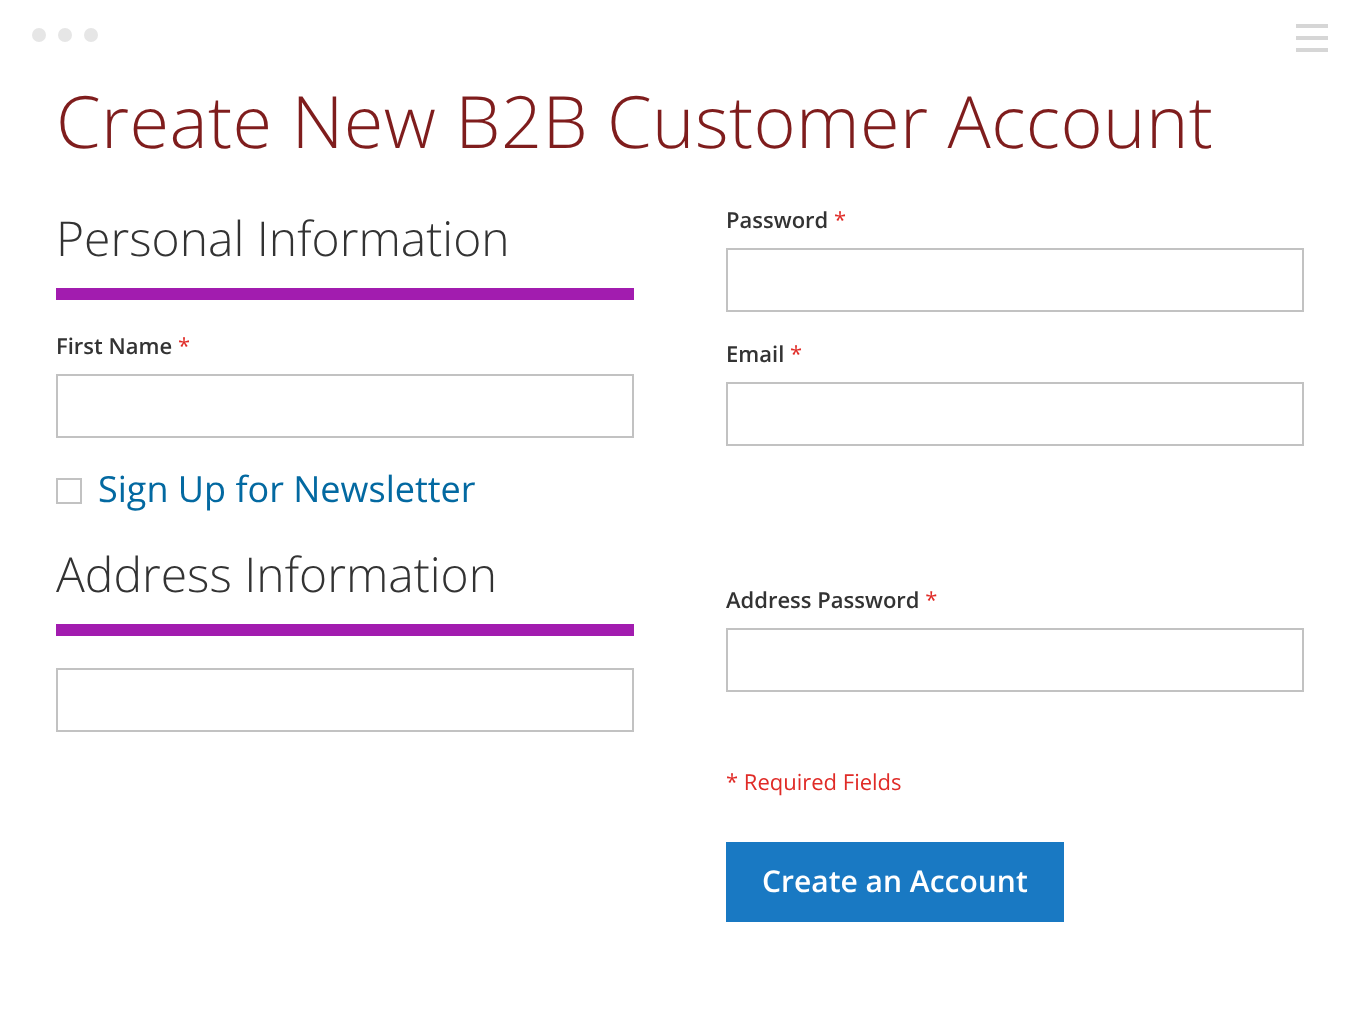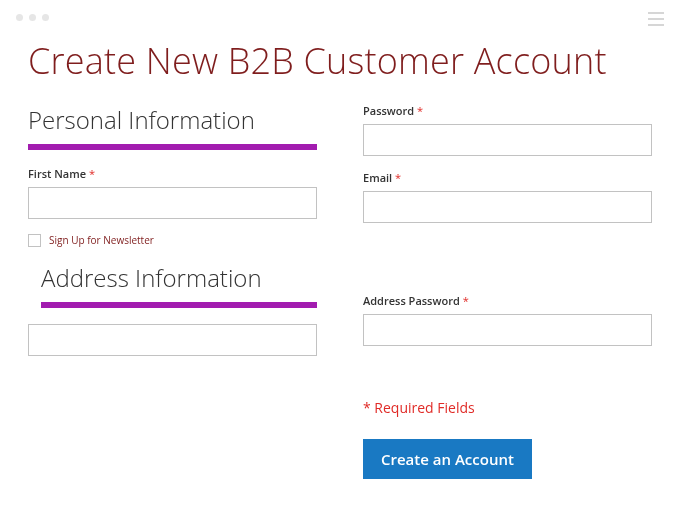--- a/index.html
+++ b/index.html
@@ -100,30 +100,30 @@
     }
     .checkbox {
       width: 13px;
       height: 13px;
       border: 1px solid #c2c2c2;
       background: #fff;
       display: inline-block;
       flex-shrink: 0;
     }
     .checkbox-label {
-      font-size: 10px;
-      color: #7f1d1d;
+      font-size: 18px;
+      color: #0369a1;
     }
     .confirm-field {
       margin-top: 70px;
     }
     .required-note {
-      font-size: 14px;
+      font-size: 11px;
       color: #e02b27;
-      margin-top: 52px;
+      margin-top: 38px;
       margin-bottom: 22px;
       display: block;
     }
     .primary-button {
       background: #1979c3;
       color: #fff;
       border: none;
       padding: 10px 18px;
       font-size: 15px;
       font-weight: 600;
@@ -163,21 +163,21 @@
         <input type="text" class="text-input" value="" style="">
       </div>
 
 
       <div class="checkbox-row">
         <span class="checkbox"></span>
         <span class="checkbox-label">Sign Up for Newsletter</span>
       </div>
 
 
-      <h2 class="section-heading" style="margin-top:10px;margin-left:13px;">Address Information</h2>
+      <h2 class="section-heading" style="margin-top:10px;">Address Information</h2>
 
       <div class="field">
         <input type="text" class="text-input" value="" style="">
       </div>
 
     </div>
 
     <div class="col">
 
 

